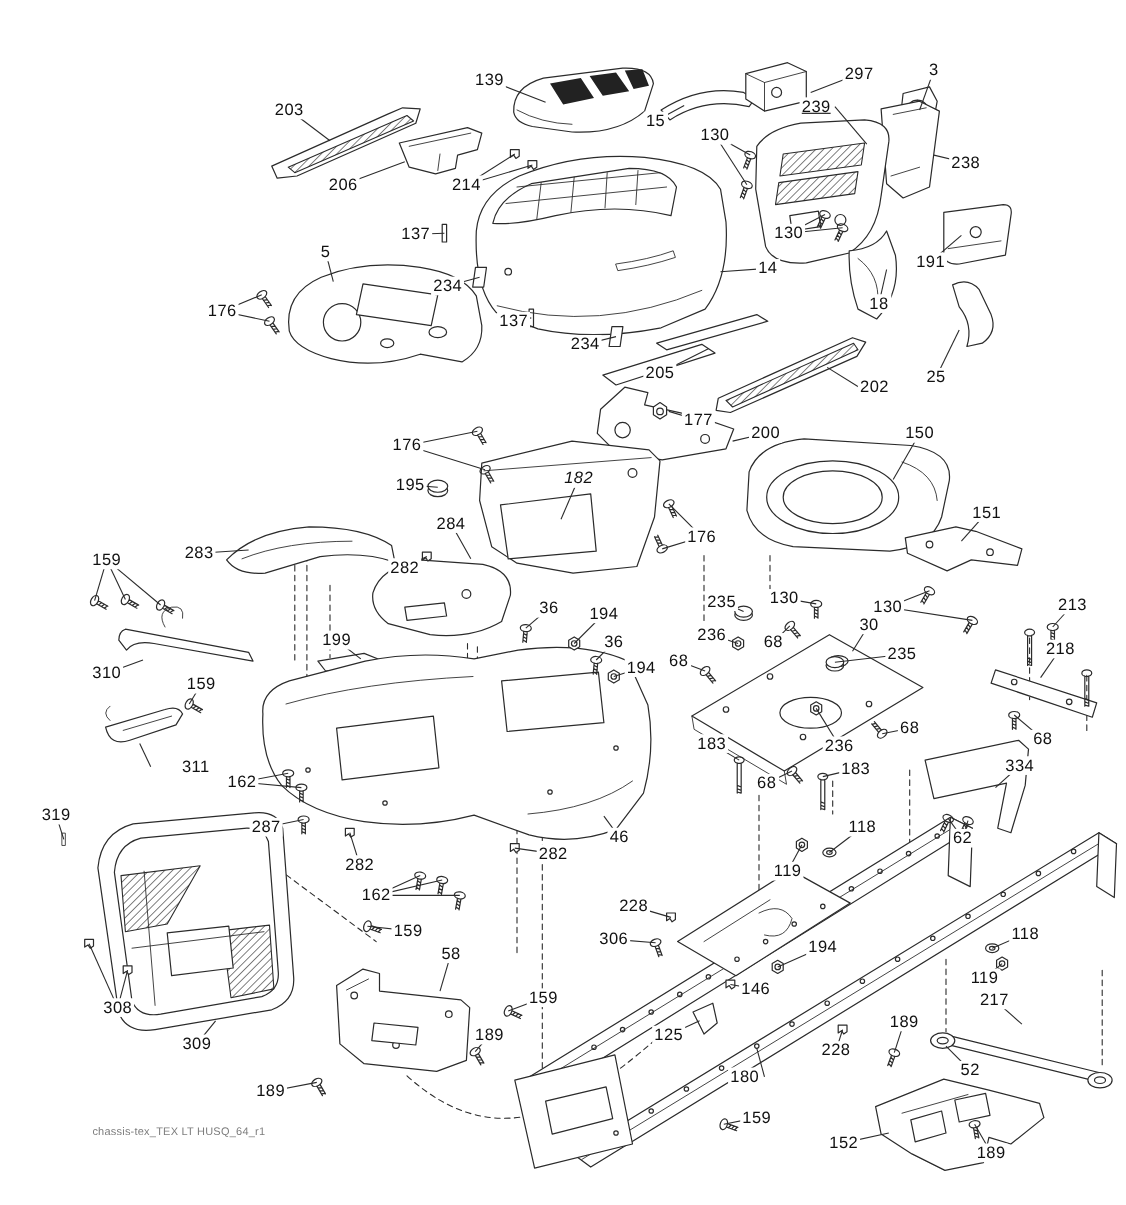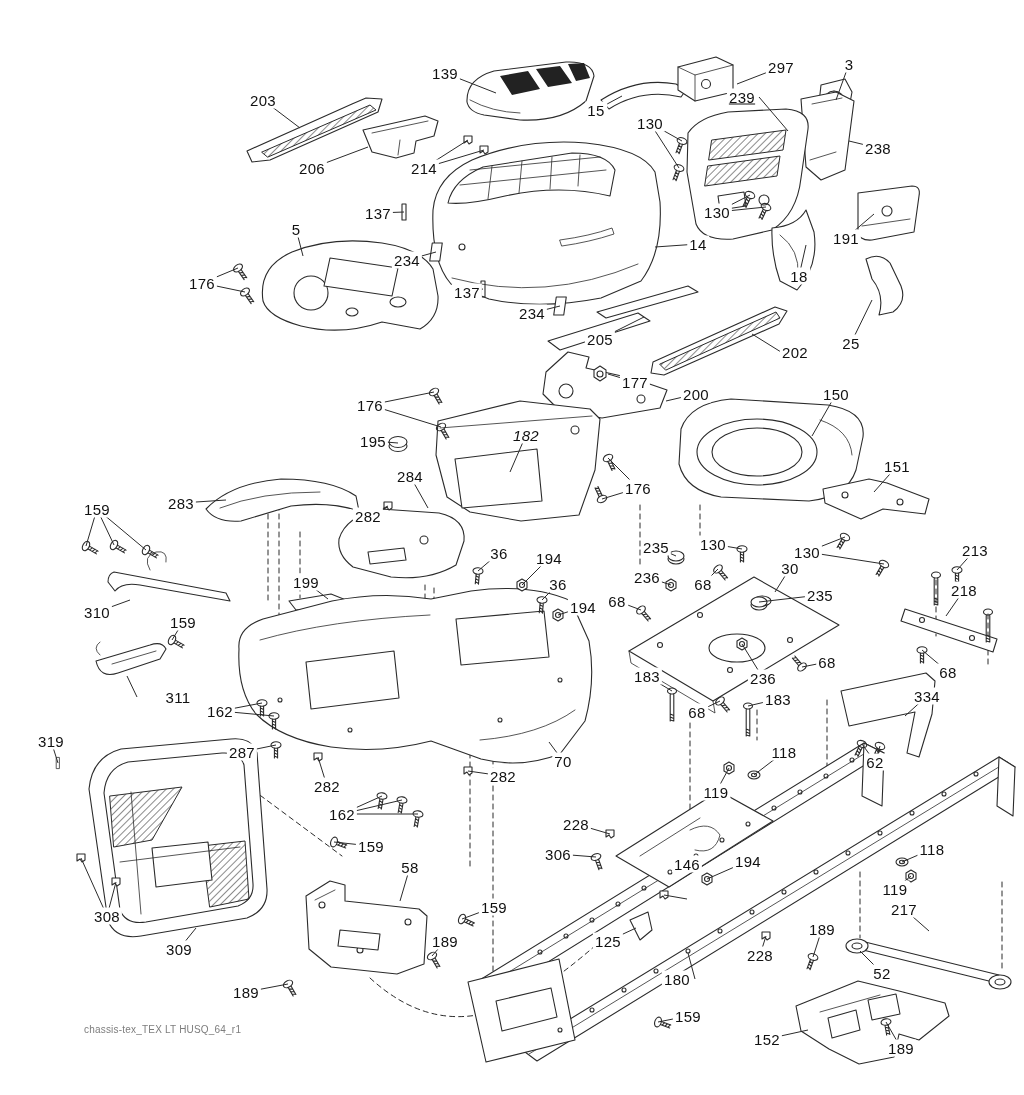--- a/index.html
+++ b/index.html
@@ -568,33 +568,33 @@
       <div class="part-label" style="left: 827px; top: 662px;">68</div>
       <div class="part-label" style="left: 927px; top: 696px;">334</div>
       <div class="part-label" style="left: 137px; top: 697px; margin-left: 41px;">311</div>
       <div class="part-label" style="left: 778px; top: 699px;">183</div>
       <div class="part-label" style="left: 697px; top: 712px;">68</div>
       <div class="part-label" style="left: 220px; top: 711px;">162</div>
       <div class="part-label" style="left: 51px; top: 741px;">319</div>
       <div class="part-label" style="left: 242px; top: 752px;">287</div>
       <div class="part-label" style="left: 784px; top: 752px;">118</div>
       <div class="part-label" style="left: 875px; top: 762px;">62</div>
-      <div class="part-label" style="left: 563px; top: 761px;">70</div>
+      <div class="part-label" style="left: 563px; top: 761px;">46</div>
       <div class="part-label" style="left: 503px; top: 776px;">282</div>
       <div class="part-label" style="left: 716px; top: 792px;">119</div>
       <div class="part-label" style="left: 327px; top: 786px;">282</div>
       <div class="part-label" style="left: 342px; top: 814px;">162</div>
       <div class="part-label" style="left: 576px; top: 824px;">228</div>
       <div class="part-label" style="left: 371px; top: 846px;">159</div>
       <div class="part-label" style="left: 932px; top: 849px;">118</div>
       <div class="part-label" style="left: 558px; top: 854px;">306</div>
       <div class="part-label" style="left: 748px; top: 861px;">194</div>
       <div class="part-label" style="left: 410px; top: 867px;">58</div>
       <div class="part-label" style="left: 895px; top: 889px;">119</div>
-      <div class="part-label" style="left: 687px; top: 864px;">146</div>
+      <div class="part-label" style="left: 687px; top: 899px;">146</div>
       <div class="part-label" style="left: 904px; top: 909px;">217</div>
       <div class="part-label" style="left: 494px; top: 907px;">159</div>
       <div class="part-label" style="left: 107px; top: 916px;">308</div>
       <div class="part-label" style="left: 822px; top: 929px;">189</div>
       <div class="part-label" style="left: 445px; top: 941px;">189</div>
       <div class="part-label" style="left: 608px; top: 941px;">125</div>
       <div class="part-label" style="left: 179px; top: 949px;">309</div>
       <div class="part-label" style="left: 760px; top: 955px;">228</div>
       <div class="part-label" style="left: 882px; top: 973px;">52</div>
       <div class="part-label" style="left: 677px; top: 979px; text-align: right;">180</div>

